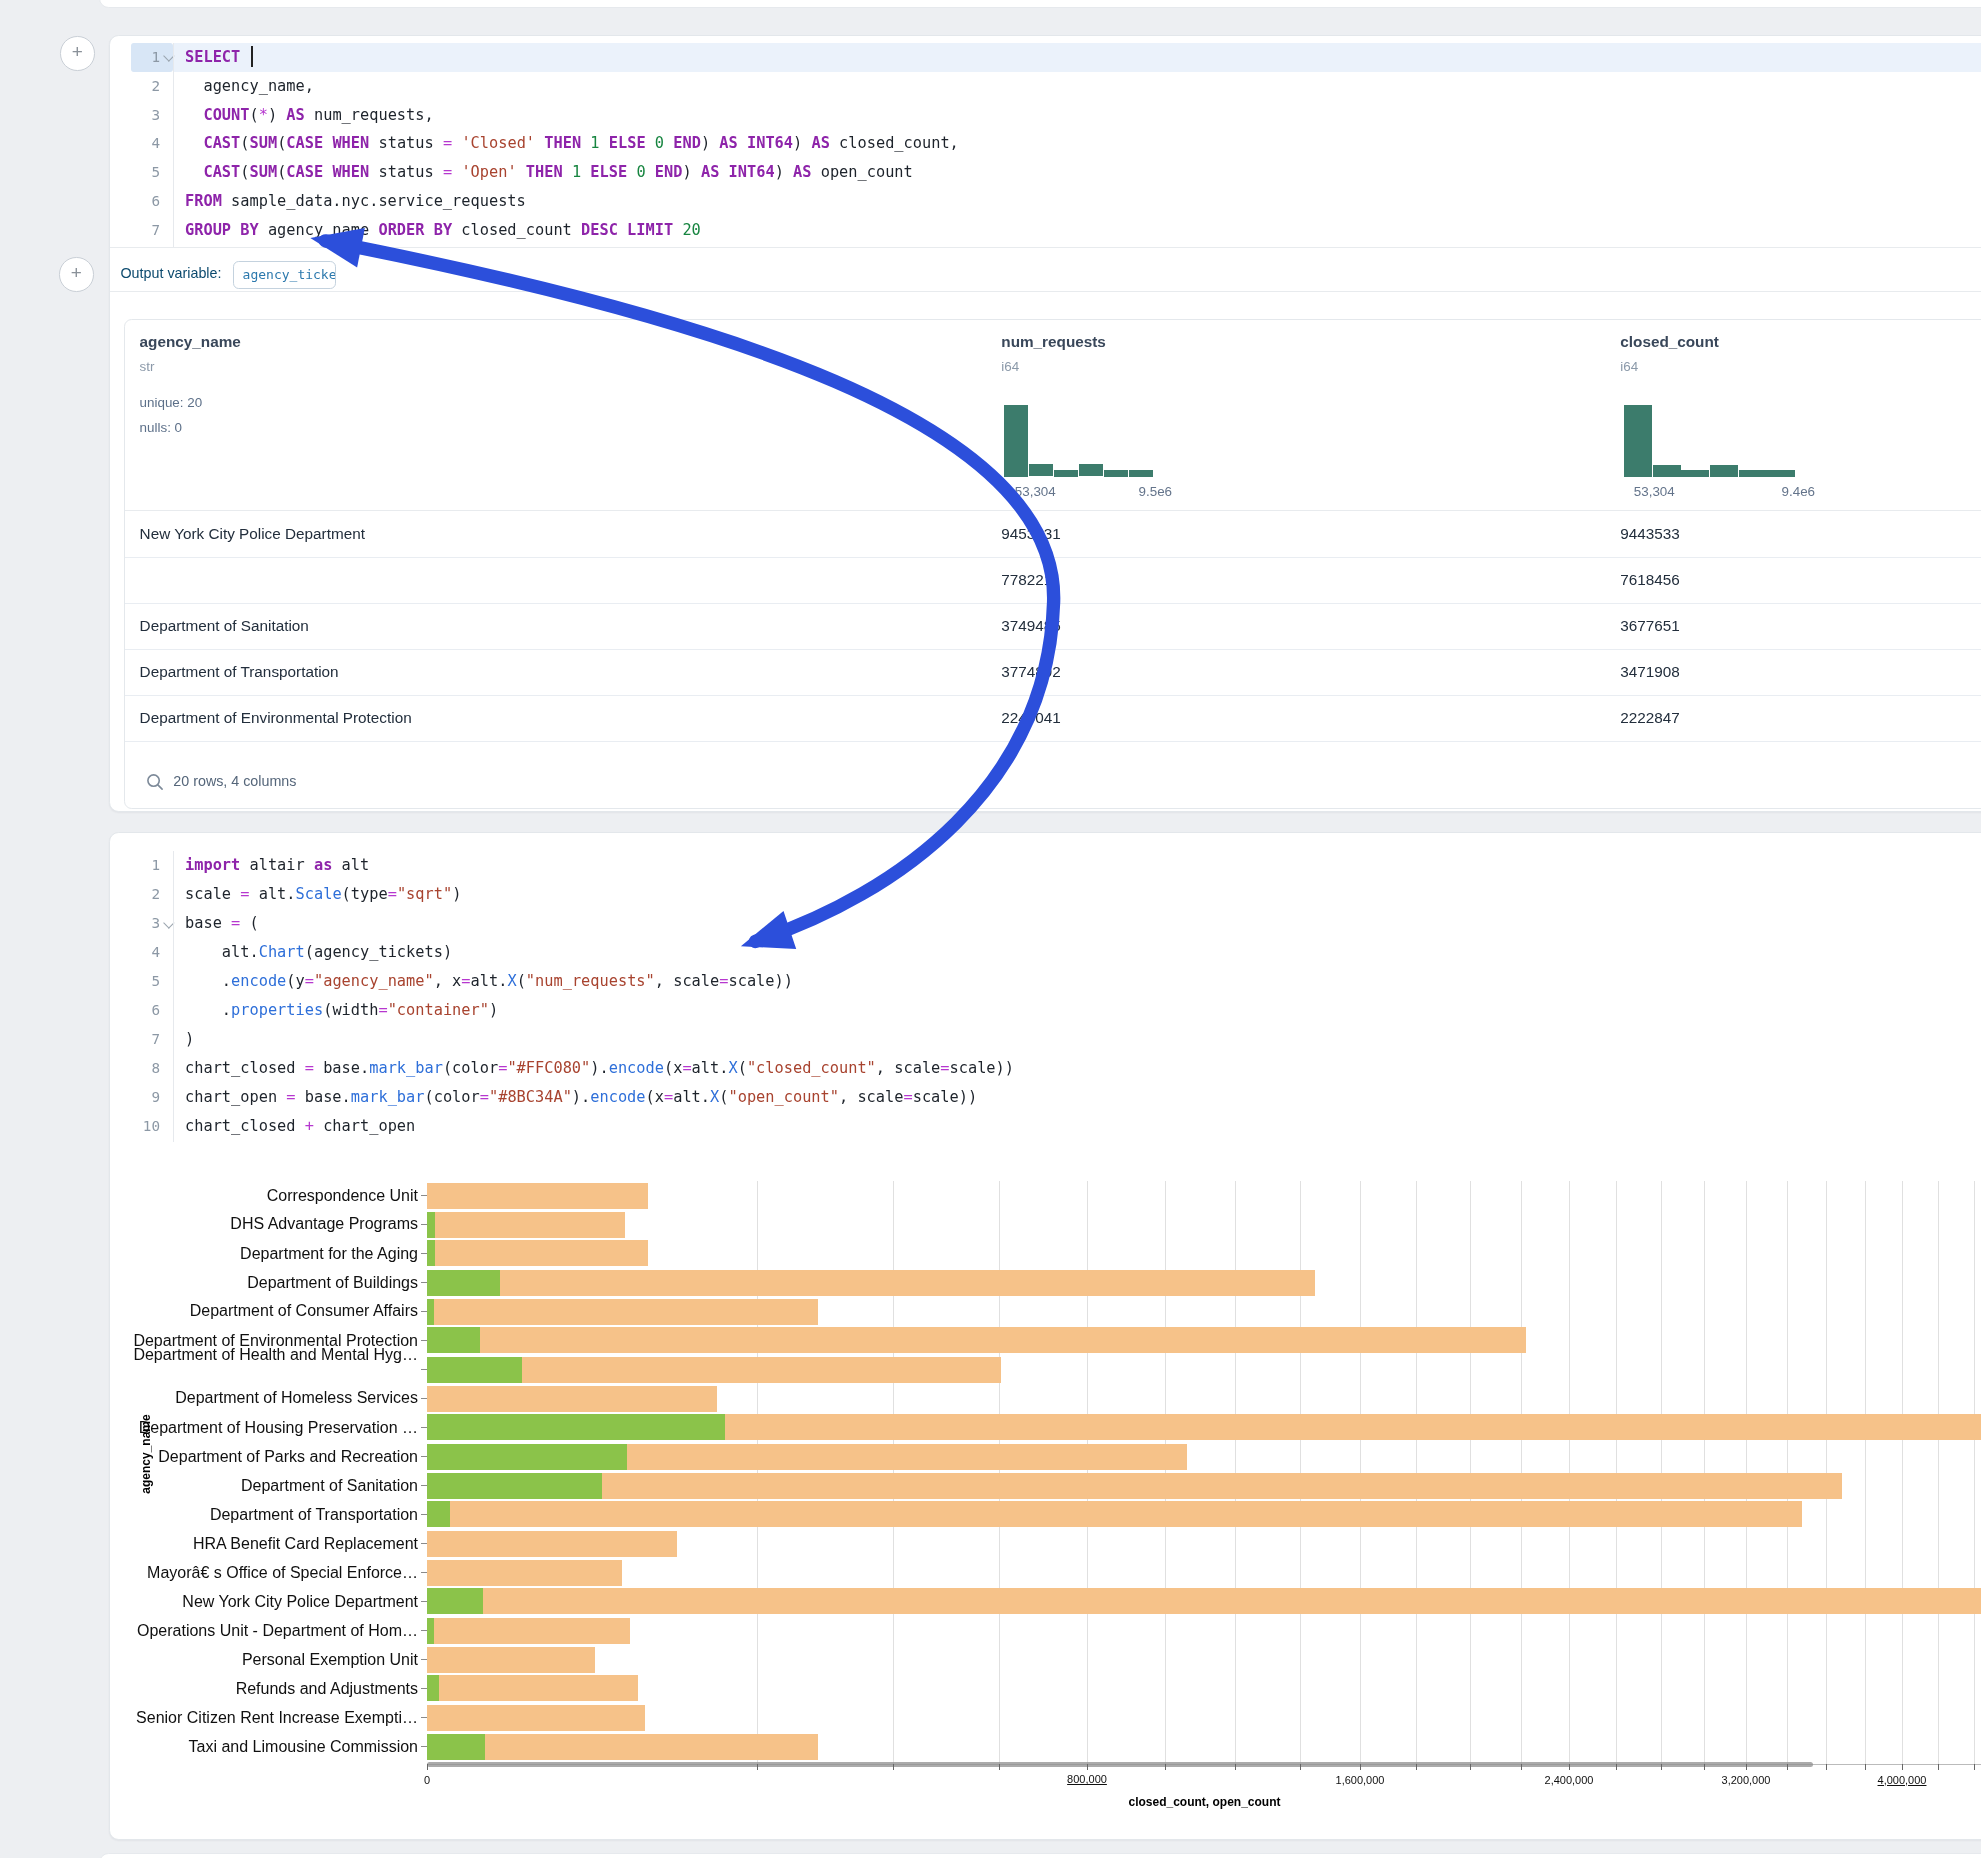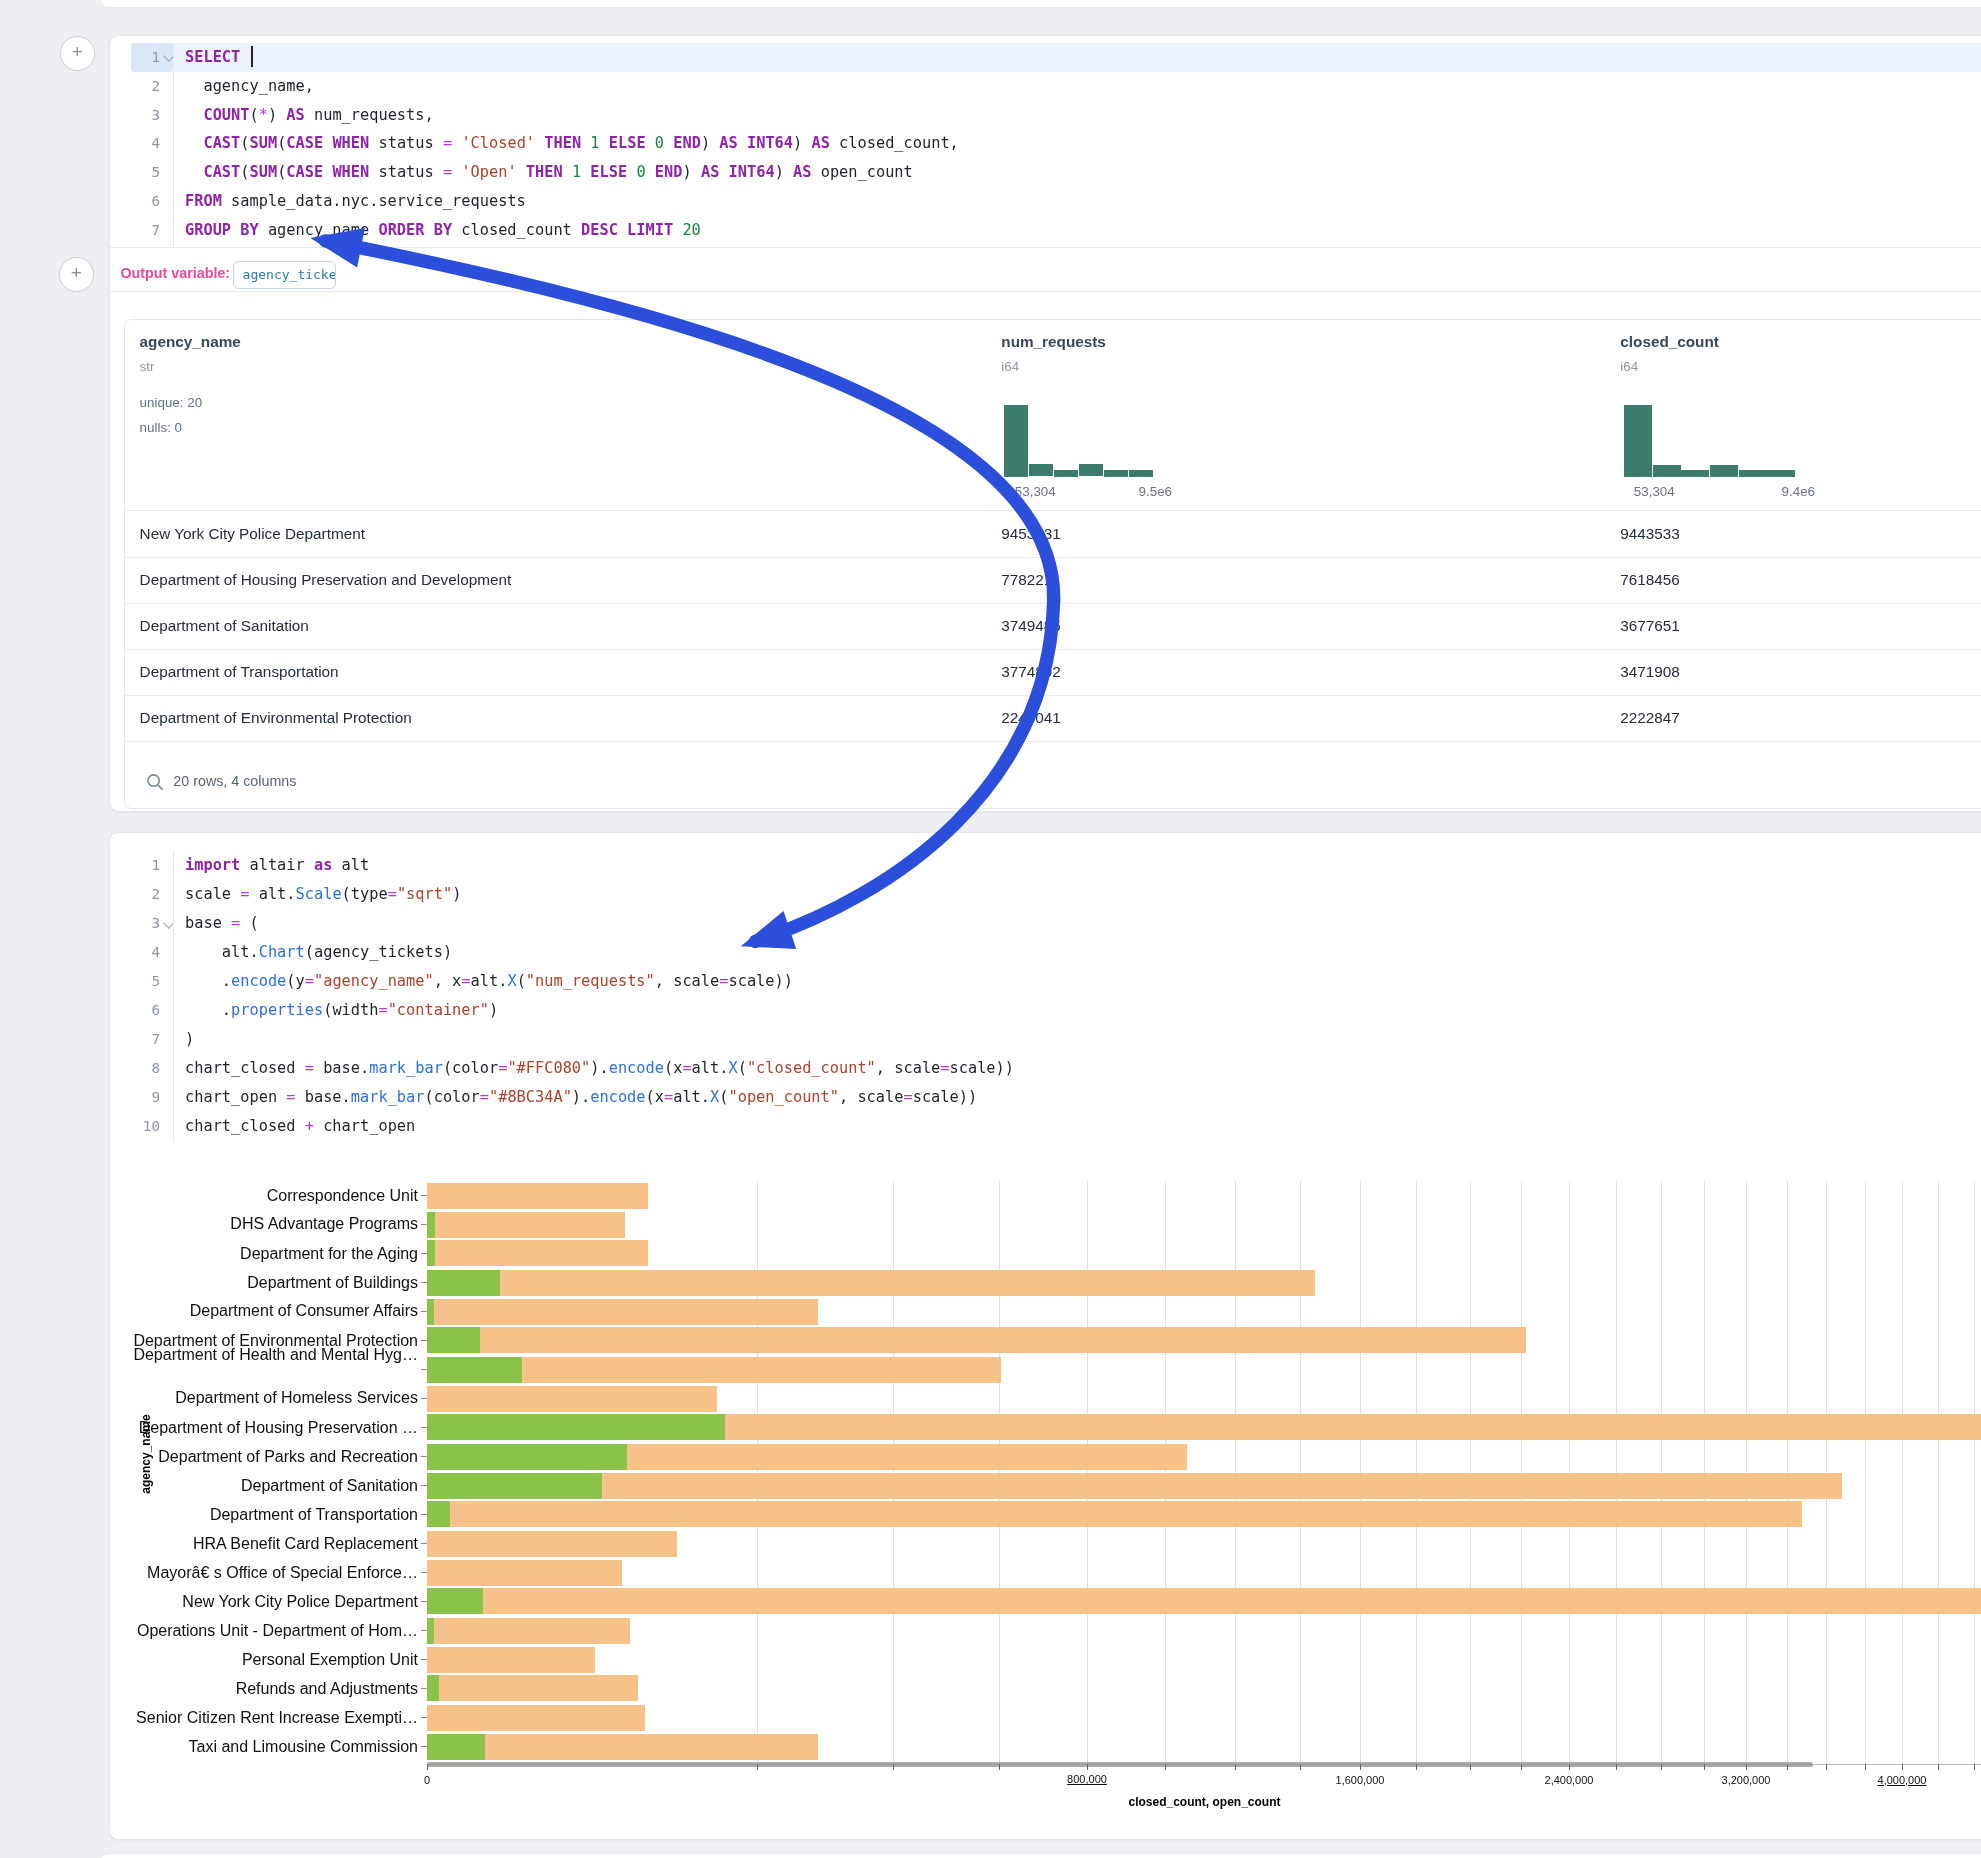--- a/index.html
+++ b/index.html
@@ -23,21 +23,21 @@
   .hl-gutter{position:absolute;left:21px;width:42px;top:0;height:29px;background:#d8e6f6;border-radius:2.9px}
   .hl-line{position:absolute;left:63px;right:0;top:0;height:29px;background:#ebf2fb}
   .caret{position:absolute;width:1.5px;height:21px;top:3.8px;background:#222}
   .kw{color:#8e24aa;font-weight:bold}
   .op{color:#b637cf}
   .str{color:#a8432f}
   .num{color:#178540}
   .fn{color:#2e6fd9}
   .def{color:#1d232b}
   
-  .outvar-label{position:absolute;font-size:14.3px;font-weight:bold;color:#ec4899}
+  .outvar-label{position:absolute;font-size:14.3px;font-weight:normal;color:#0c4a6e}
   .outvar-pill{position:absolute;height:26px;border:1px solid #c4d2de;border-radius:5.7px;background:#fff;
         overflow:hidden;white-space:nowrap;font-family:"DejaVu Sans Mono",monospace;font-size:13px;
         line-height:26px;color:#2c79ad;padding-left:8.6px}
   .divider{position:absolute;left:0;right:0;height:1px;background:#e8ebee}
   
   .tcol-head{position:absolute;font-size:15.3px;font-weight:bold;color:#39475a}
   .tcol-type{position:absolute;font-size:13.4px;color:#8b99a9}
   .tcol-stat{position:absolute;font-size:13.4px;color:#5d7089}
   .hist-bar{position:absolute;background:#3c7c6c}
   .hist-label{position:absolute;font-size:13.4px;color:#64748b;transform:translateX(-50%);white-space:nowrap}
@@ -133,21 +133,20 @@
         <div class="hist-label" style="left: 1673px; top: 164px;">9.4e6</div>
       </div>
     <div class="divider" style="top:190px"></div>
     <div id="table-body" style="position:absolute;left:0;top:191px;right:0">
         <div class="trow" style="top: 0px;">
           <span class="tc1">New York City Police Department</span>
           <span class="tc2">9453131</span>
           <span class="tc3">9443533</span>
         </div>
         <div class="trow" style="top: 46px;">
-          <span class="tc1">Department of Housing Preservation and Development</span>
           <span class="tc2">7782211</span>
           <span class="tc3">7618456</span>
         </div>
         <div class="trow" style="top: 92px;">
           <span class="tc1">Department of Sanitation</span>
           <span class="tc2">3749485</span>
           <span class="tc3">3677651</span>
         </div>
         <div class="trow" style="top: 138px;">
           <span class="tc1">Department of Transportation</span>

